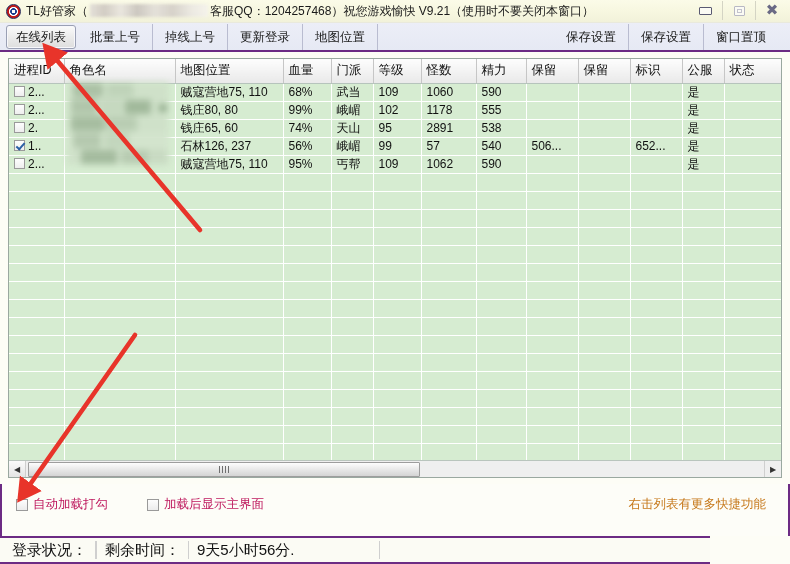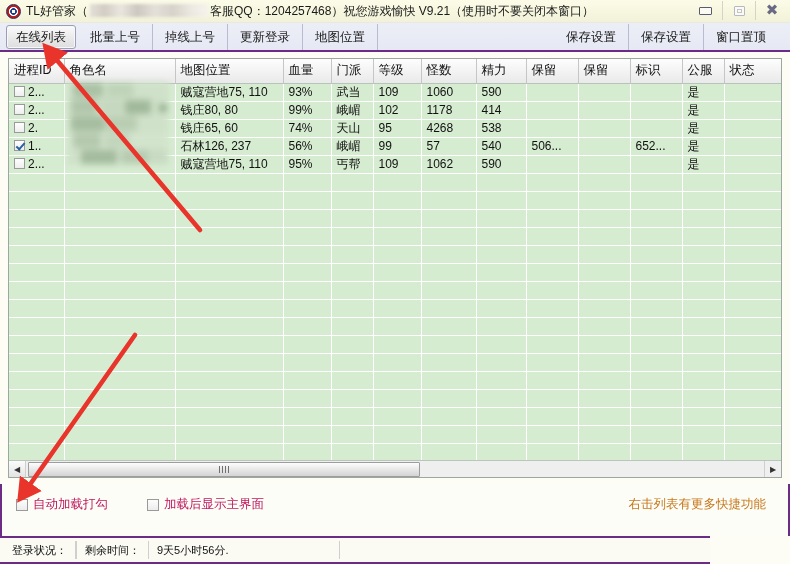--- a/index.html
+++ b/index.html
@@ -282,21 +282,21 @@
   
   .statusbar {
     position: absolute;
     left: 0; top: 536px;
     width: 710px; height: 28px;
     background: #fbfbf4;
     border-top: 2px solid #6c2b84;
     border-bottom: 2px solid #6c2b84;
     display: flex;
     align-items: center;
-    font-size: 11px;
+    font-size: 15px;
     color: #111;
   }
   .sb-cell { height: 26px; display: flex; align-items: center; padding: 0 8px; }
   .sb-div { width: 1px; height: 18px; background: #cfcfcf; }
   .sb-label { padding-left: 12px; }
 
   
   .left-strip {
     position: absolute;
     left: 0; top: 50px;
@@ -392,54 +392,54 @@
             <th>标识</th>
             <th>公服</th>
             <th>状态</th>
           </tr>
         </thead>
         <tbody>
             <tr class="datarow">
               <td><span class="cb"></span><span class="pid">2...</span></td>
               <td></td>
               <td>贼寇营地75, 110</td>
-              <td>93%</td>
+              <td>68%</td>
               <td>武当</td>
               <td>109</td>
               <td>1060</td>
               <td>590</td>
               <td></td>
               <td></td>
               <td></td>
               <td>是</td>
               <td></td>
             </tr>
             <tr class="datarow">
               <td><span class="cb"></span><span class="pid">2...</span></td>
               <td></td>
               <td>钱庄80, 80</td>
               <td>99%</td>
               <td>峨嵋</td>
               <td>102</td>
               <td>1178</td>
-              <td>414</td>
+              <td>555</td>
               <td></td>
               <td></td>
               <td></td>
               <td>是</td>
               <td></td>
             </tr>
             <tr class="datarow">
               <td><span class="cb"></span><span class="pid">2.</span></td>
               <td></td>
               <td>钱庄65, 60</td>
               <td>74%</td>
               <td>天山</td>
               <td>95</td>
-              <td>4268</td>
+              <td>2891</td>
               <td>538</td>
               <td></td>
               <td></td>
               <td></td>
               <td>是</td>
               <td></td>
             </tr>
             <tr class="datarow">
               <td><span class="cb checked"></span><span class="pid">1..</span></td>
               <td></td>

